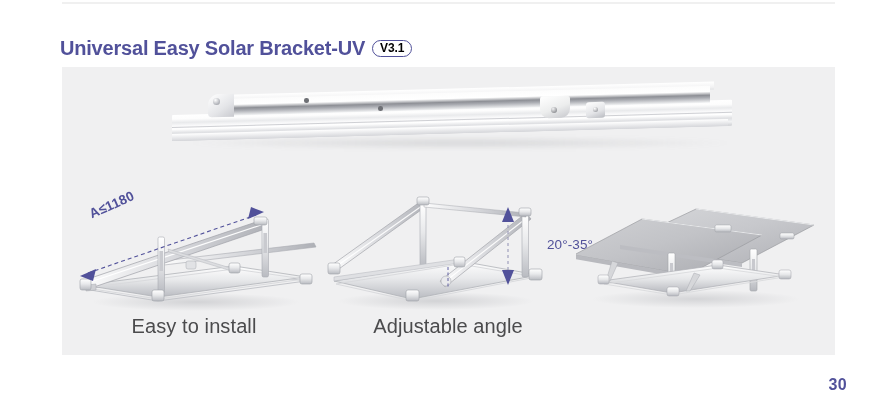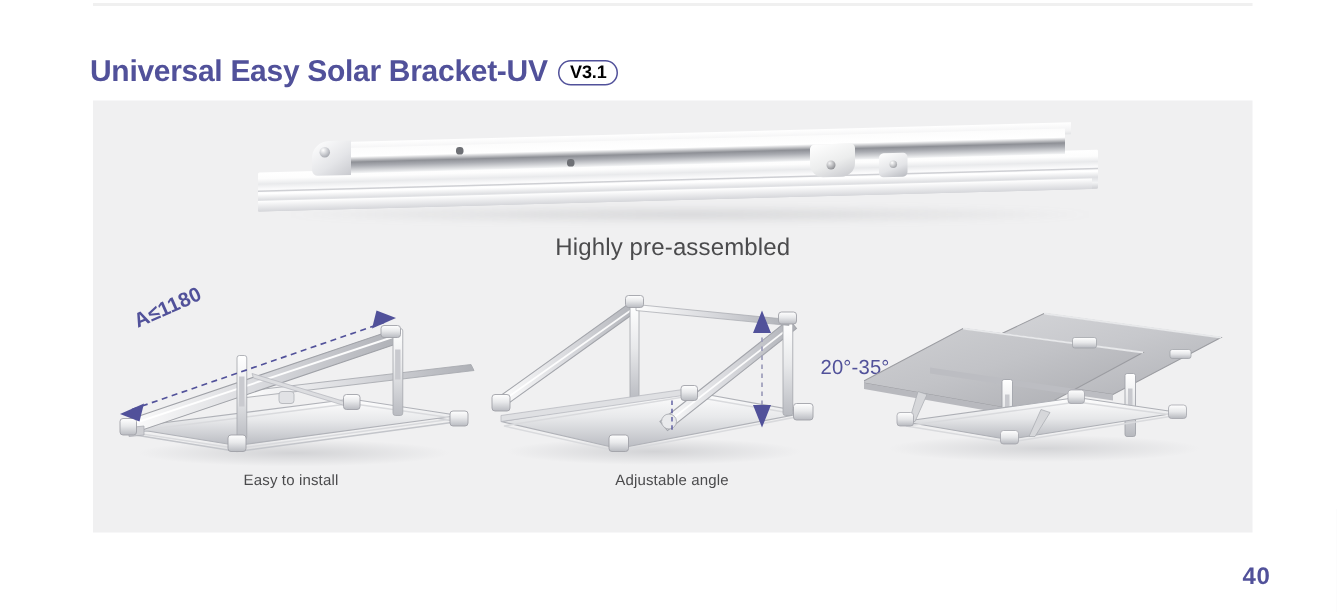--- a/index.html
+++ b/index.html
@@ -249,21 +249,21 @@
     height: 126px;
   }
   .step-art svg { display: block; width: 100%; height: 100%; }
 
   .step-caption {
     position: absolute;
     left: 0;
     top: 126px;
     width: 100%;
     text-align: center;
-    font-size: 10px;
+    font-size: 20px;
     color: #4b4b4d;
     letter-spacing: .1px;
   }
 
   
   .dim-label-a {
     position: absolute;
     left: 24px;
     top: 18px;
     font-size: 13.5px;
@@ -317,21 +317,20 @@
     <div class="rail-endcap"></div>
     <div class="rail-endcap-bolt"></div>
     <div class="rail-bolt-a"></div>
     <div class="rail-bolt-b"></div>
     <div class="rail-clamp"></div>
     <div class="rail-clamp-bolt"></div>
     <div class="rail-clamp2"></div>
     <div class="rail-clamp2-bolt"></div>
   </div>
 
-  <div class="rail-caption">Highly pre-assembled</div>
 
   <div class="steps">
 
     <div class="step step-1">
       <div class="step-art">
         <svg viewBox="0 0 256 126" xmlns="http://www.w3.org/2000/svg">
           <defs>
             <linearGradient id="alu1" x1="0" y1="0" x2="0" y2="1">
               <stop offset="0%" stop-color="#ffffff"></stop>
               <stop offset="45%" stop-color="#e8e9eb"></stop>
@@ -499,13 +498,13 @@
           <rect x="91" y="98" width="12" height="9" rx="2" fill="url(#alu5)" stroke="#a0a2a8" stroke-width=".5"></rect>
           <rect x="203" y="81" width="12" height="9" rx="2" fill="url(#alu5)" stroke="#a0a2a8" stroke-width=".5"></rect>
           <rect x="136" y="71" width="11" height="9" rx="2" fill="url(#alu5)" stroke="#a0a2a8" stroke-width=".5"></rect>
         </svg>
       </div>
     </div>
 
   </div>
 </div>
 
-<div class="page-number">40</div>
+<div class="page-number">30</div>
 
 </body></html>

